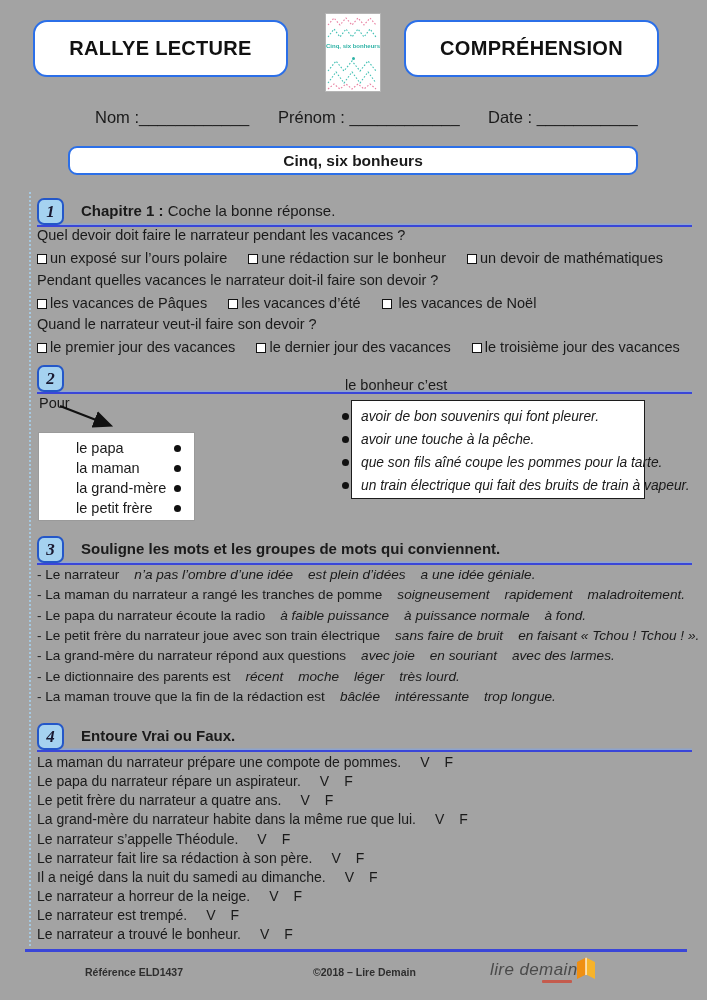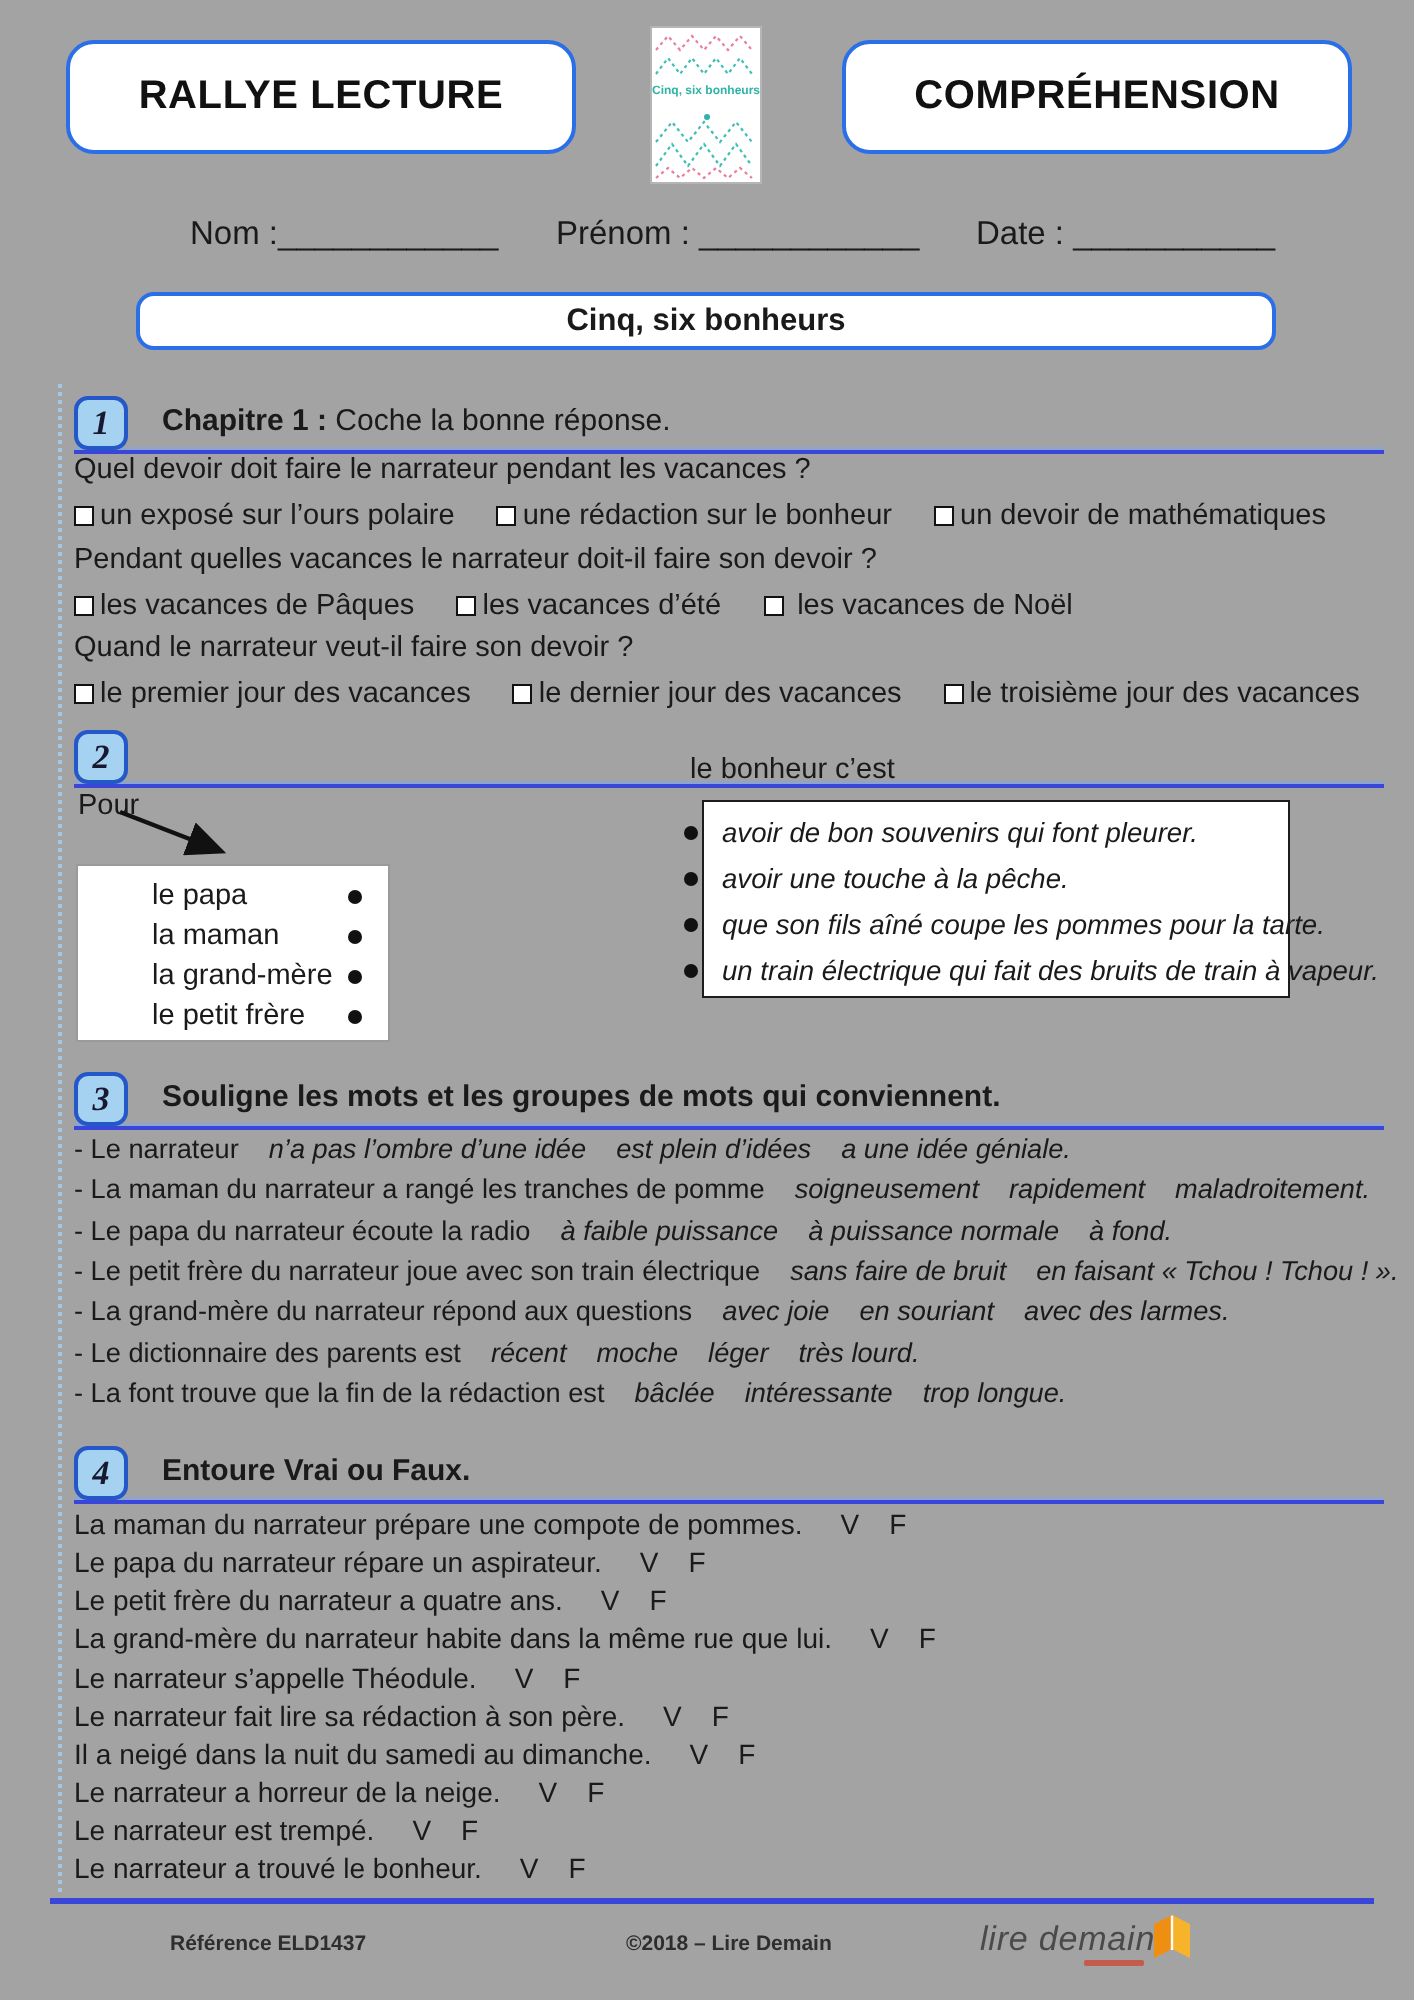--- a/index.html
+++ b/index.html
@@ -4,21 +4,21 @@
 <style>
   html,body { margin:0; padding:0; background:#ffffff; }
   .page { position:relative; width:707px; height:1000px; background:#a3a3a3;
           font-family:"Liberation Sans", sans-serif; color:#1a1a1a; overflow:hidden; }
 
   
   .hbox { position:absolute; top:20px; height:53px; width:251px; border:2.5px solid #2b6fe8;
           border-radius:14px; background:#fff; display:flex; align-items:center; justify-content:center;
           font-weight:bold; font-size:20px; color:#111; letter-spacing:.3px; }
   .hbox.rallye { left:33px; }
-  .hbox.comp   { left:421px;text-align:center; }
+  .hbox.comp   { left:404px;text-align:center; }
 
   .cover { position:absolute; left:325px; top:13px; width:56px; height:79px;
            border:1px solid #b5b5b5; background:#fff; box-sizing:border-box; }
   .cover svg { position:absolute; left:0; }
   .cover .cz-top { top:1px; }
   .cover .cz-bot { top:45px; }
   .cover-title { position:absolute; top:29px; left:0; width:100%; text-align:center;
                  font-size:6px; line-height:7px; font-weight:bold; color:#2fb3a6; }
   .cover-mark { position:absolute; top:43px; left:26px; width:3px; height:3px; background:#2fb3a6; border-radius:50%; }
 
@@ -248,21 +248,21 @@
   <div class="c3" style="top:628px">
     <span class="stem">- Le petit frère du narrateur joue avec son train électrique</span><span class="ch">sans faire de bruit</span><span class="ch">en faisant « Tchou ! Tchou ! ».</span>
   </div>
   <div class="c3" style="top:648px">
     <span class="stem">- La grand-mère du narrateur  répond aux questions</span><span class="ch">avec joie</span><span class="ch">en souriant</span><span class="ch">avec des larmes.</span>
   </div>
   <div class="c3" style="top:669px">
     <span class="stem">- Le dictionnaire des parents est</span><span class="ch">récent</span><span class="ch">moche</span><span class="ch">léger</span><span class="ch">très lourd.</span>
   </div>
   <div class="c3" style="top:689px">
-    <span class="stem">- La font trouve que la fin de la rédaction est</span><span class="ch">bâclée</span><span class="ch">intéressante</span><span class="ch">trop longue.</span>
+    <span class="stem">- La maman trouve que la fin de la rédaction est</span><span class="ch">bâclée</span><span class="ch">intéressante</span><span class="ch">trop longue.</span>
   </div>
 
   <div class="shead" style="top:723px">
     <span class="badge">
         <span>4</span>
       </span>
     <span class="stitle"><span class="tb">Entoure Vrai ou Faux.</span></span>
     <div class="srule"></div>
   </div>
 

